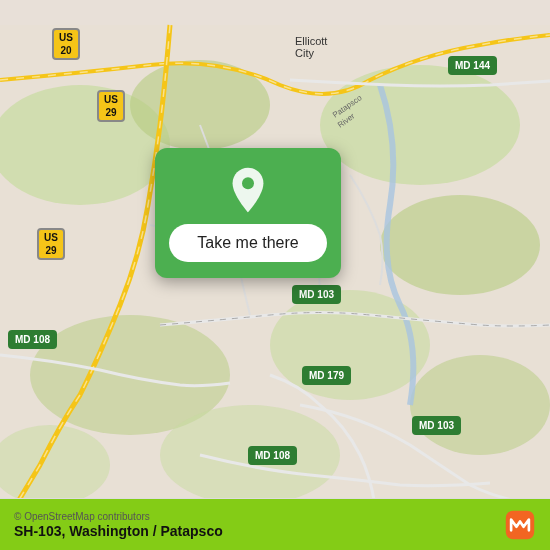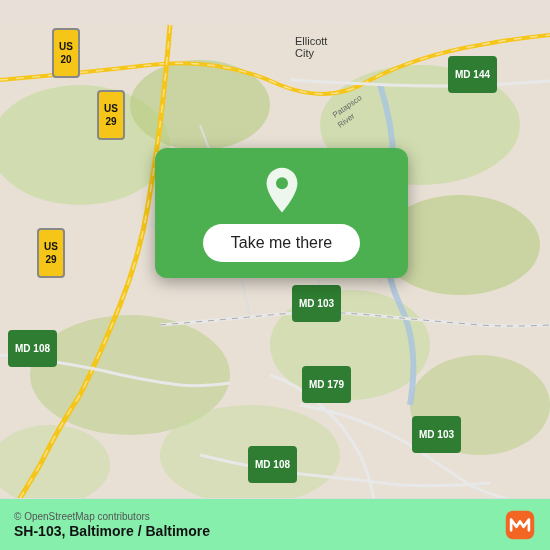--- a/index.html
+++ b/index.html
@@ -33,21 +33,21 @@
       top: 0; left: 0;
       width: 100%;
       height: 100%;
     }
 
     
     #popup-card {
       position: absolute;
       top: 148px;
       left: 155px;
-      width: 253px;
+      width: 186px;
       background: #4caf50;
       border-radius: 12px;
       display: flex;
       flex-direction: column;
       align-items: center;
       padding: 18px 20px 16px 20px;
       box-shadow: 0 4px 16px rgba(0,0,0,0.35);
     }
 
     #popup-pin-icon {
@@ -67,21 +67,21 @@
       cursor: pointer;
       white-space: nowrap;
     }
 
     
     #bottom-bar {
       position: absolute;
       bottom: 0;
       left: 0;
       width: 100%;
-      background: #86efac;
+      background: #84cc16;
       display: flex;
       align-items: center;
       justify-content: space-between;
       padding: 10px 14px 10px 14px;
       border-top: 1px solid #ddd;
       height: 52px;
     }
 
     #bottom-left {
       display: flex;
@@ -119,21 +119,21 @@
 
     
     .road-label {
       position: absolute;
       background: #f5c518;
       border: 2px solid #888;
       border-radius: 4px;
       font-size: 10px;
       font-weight: bold;
       color: #111;
-      padding: 10px 5px;
+      padding: 1px 5px;
       line-height: 1.3;
       text-align: center;
     }
 
     .road-label.green {
       background: #2e7d32;
       color: white;
       border-color: #2e7d32;
     }
 
@@ -235,21 +235,21 @@
       <path d="M24 2C14.06 2 6 10.06 6 20c0 14 18 34 18 34s18-20 18-34C42 10.06 33.94 2 24 2z" fill="white" opacity="0.9"></path>
       <circle cx="24" cy="20" r="7" fill="#4caf50"></circle>
     </svg>
 
     <button id="popup-button">Take me there</button>
   </div>
 
   <div id="bottom-bar">
     <div id="bottom-left">
       <span id="osm-credit">© OpenStreetMap contributors</span>
-      <span id="route-info">SH-103, Baltimore / Baltimore</span>
+      <span id="route-info">SH-103, Washington / Patapsco</span>
     </div>
 
     <div id="moovit-logo">
 
       <svg id="moovit-icon" viewBox="0 0 36 36" xmlns="http://www.w3.org/2000/svg">
         <rect x="2" y="2" width="32" height="32" rx="8" fill="#f26522"></rect>
         <path d="M8 24 L8 12 L14 20 L18 14 L22 20 L28 12 L28 24" stroke="white" stroke-width="3" fill="none" stroke-linejoin="round" stroke-linecap="round"></path>
       </svg>
     </div>
   </div>

